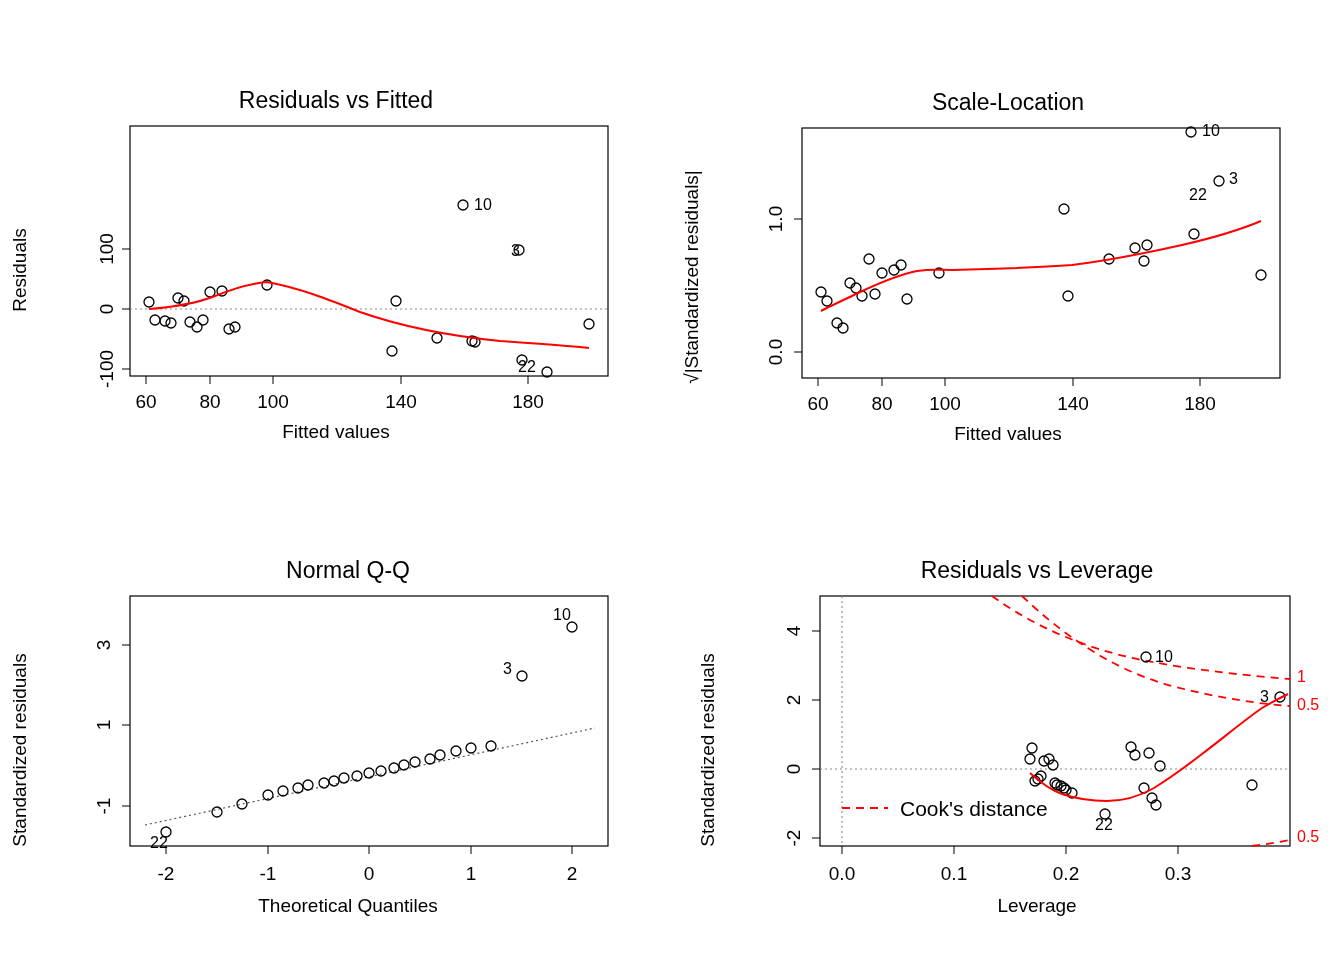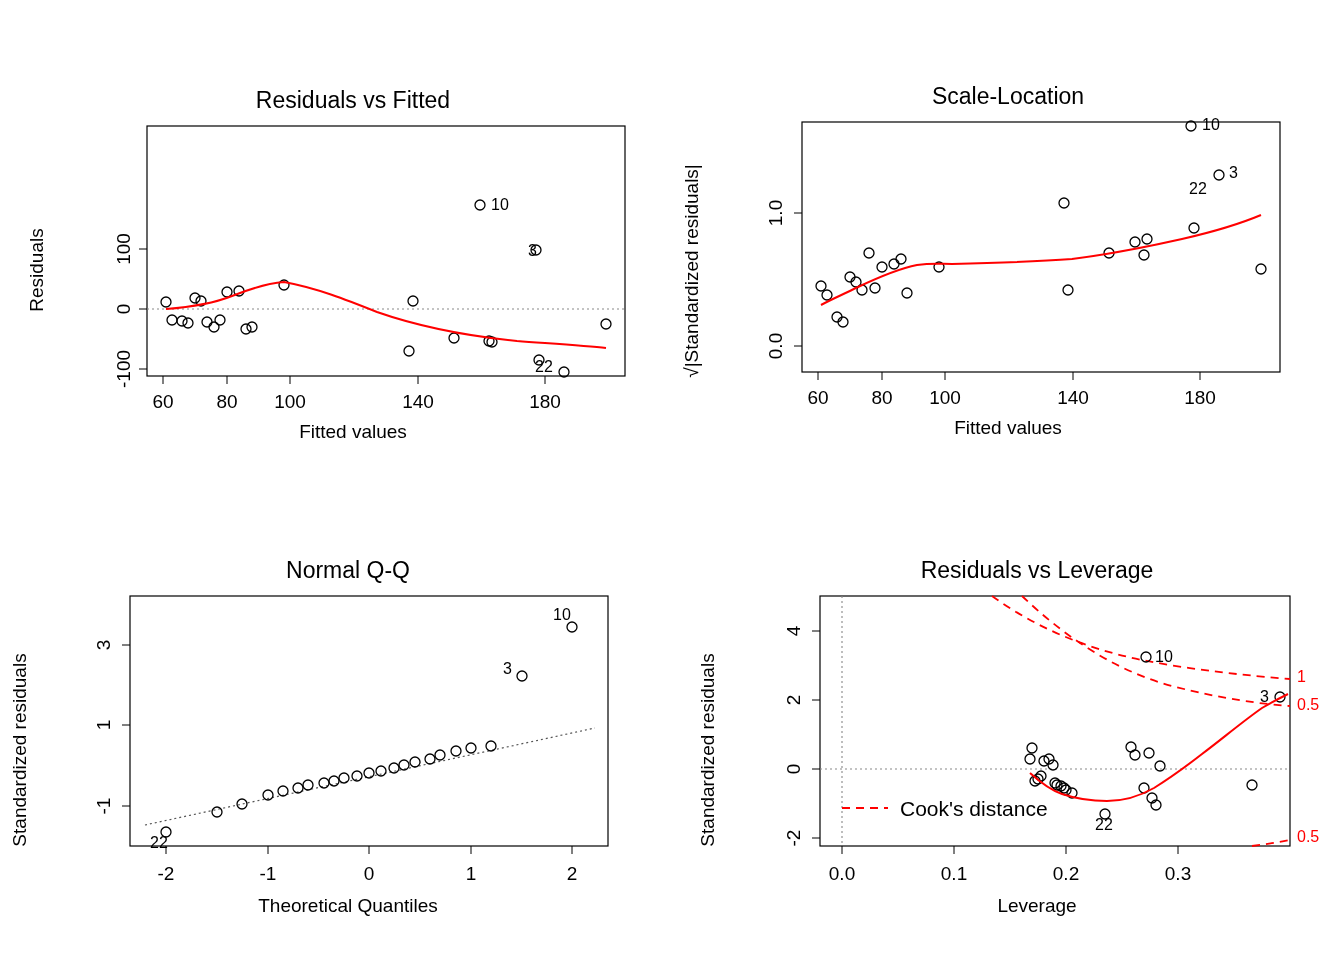--- a/index.html
+++ b/index.html
@@ -47,21 +47,21 @@
   }
   .cooklabel {
     font-size: 21px;
   }
 </style>
 </head>
 <body>
 
 <div id="grid">
 
-  <div class="panel" style="left:0px; top:60px;padding-left:17px;">
+  <div class="panel" style="left:0px; top:60px;">
     <svg width="672" height="420" viewBox="0 0 672 420">
       <text class="title" x="336" y="48" text-anchor="middle">Residuals vs Fitted</text>
       <text class="axlabel" x="26" y="210" text-anchor="middle" transform="rotate(-90 26 210)">Residuals</text>
       <text class="axlabel" x="336" y="378" text-anchor="middle">Fitted values</text>
 
       <rect x="130" y="66" width="478" height="250" fill="none" stroke="#000" stroke-width="1.2"></rect>
 
       <line x1="130" y1="249" x2="608" y2="249" stroke="#888" stroke-width="1.1" stroke-dasharray="2,3"></line>
 
       <g>
@@ -114,21 +114,21 @@
       </g>
 
       <text class="ptlabel" x="474" y="150">10</text>
       <text class="ptlabel" x="511" y="196">3</text>
       <text class="ptlabel" x="518" y="312">22</text>
 
       <path d="M149,249 C175,247 195,244 215,236 C235,228 255,223 267,222 C300,228 330,240 360,252 C400,266 450,276 500,281 C540,284 570,286 589,288" fill="none" stroke="#ff0000" stroke-width="2"></path>
     </svg>
   </div>
 
-  <div class="panel" style="left:672px; top:56px;">
+  <div class="panel" style="left:672px; top:62px;">
     <svg width="672" height="420" viewBox="0 0 672 420">
       <text class="title" x="336" y="48" text-anchor="middle">Scale-Location</text>
       <text class="axlabel" x="26" y="215" text-anchor="middle" transform="rotate(-90 26 215)">√|Standardized residuals|</text>
       <text class="axlabel" x="336" y="378" text-anchor="middle">Fitted values</text>
 
       <rect x="130" y="66" width="478" height="250" fill="none" stroke="#000" stroke-width="1.2"></rect>
 
       <g>
         <line x1="146" y1="316" x2="146" y2="324" stroke="#000"></line>
         <line x1="210" y1="316" x2="210" y2="324" stroke="#000"></line>

